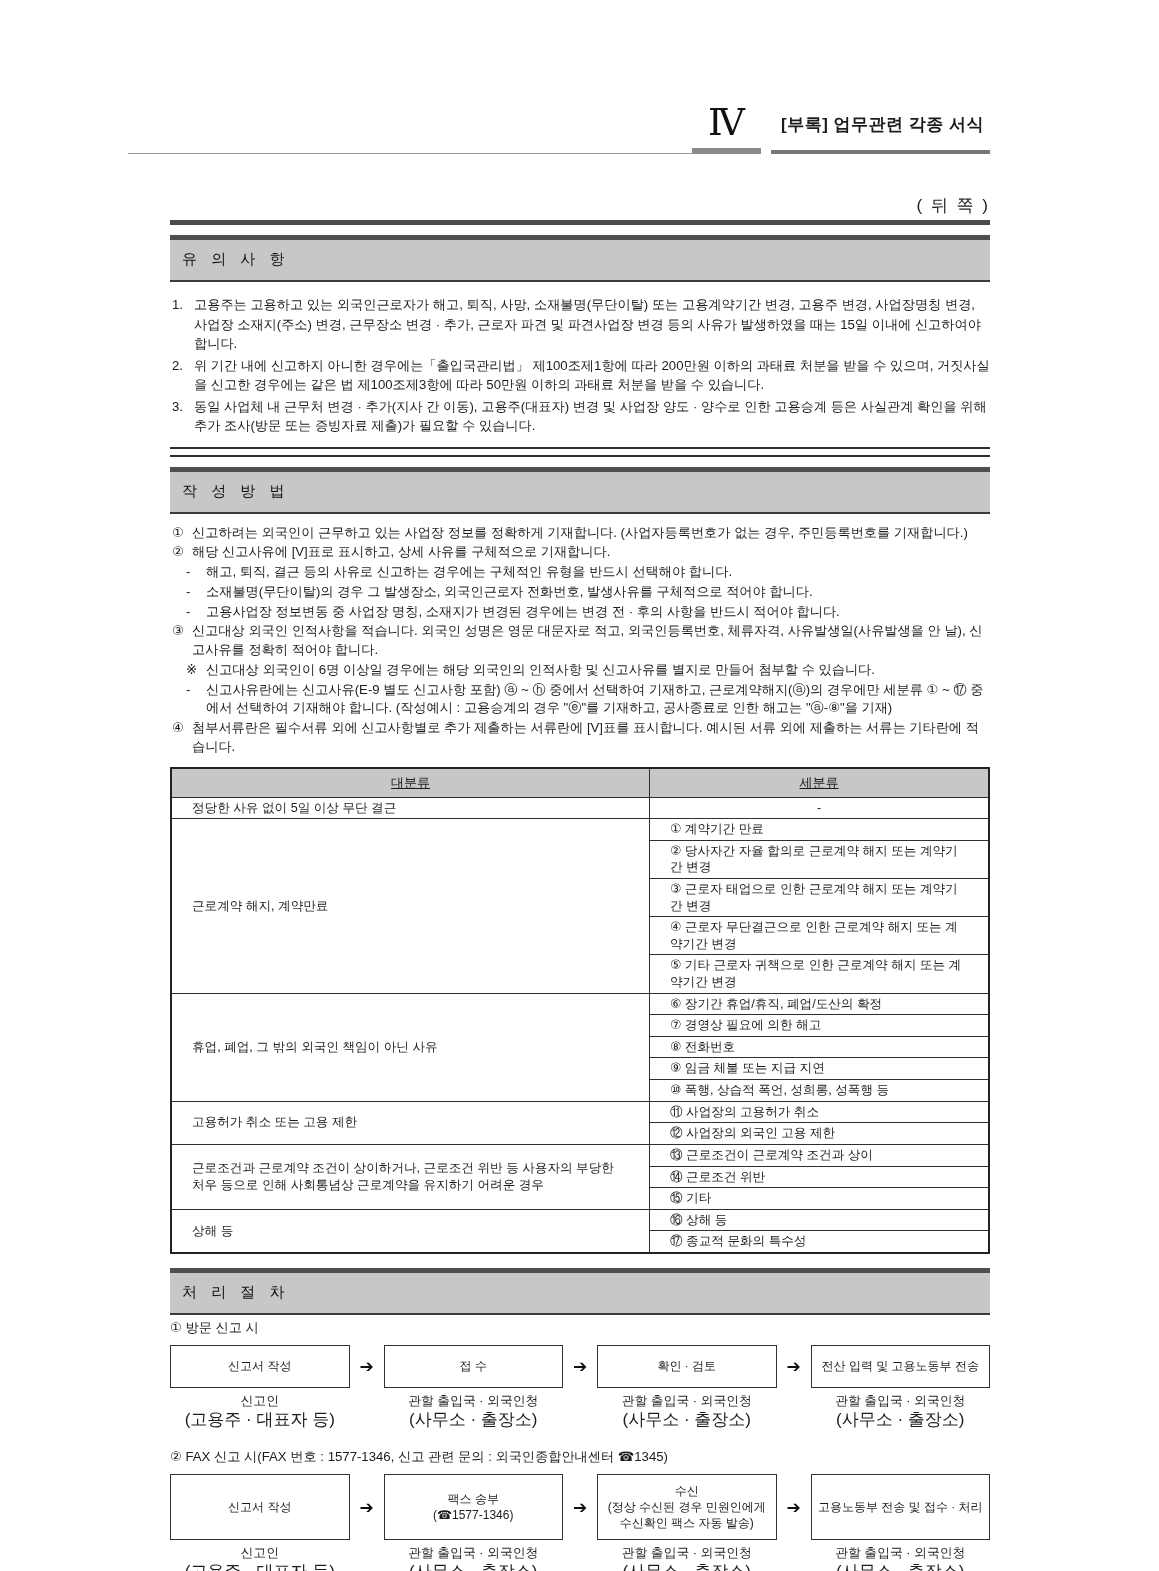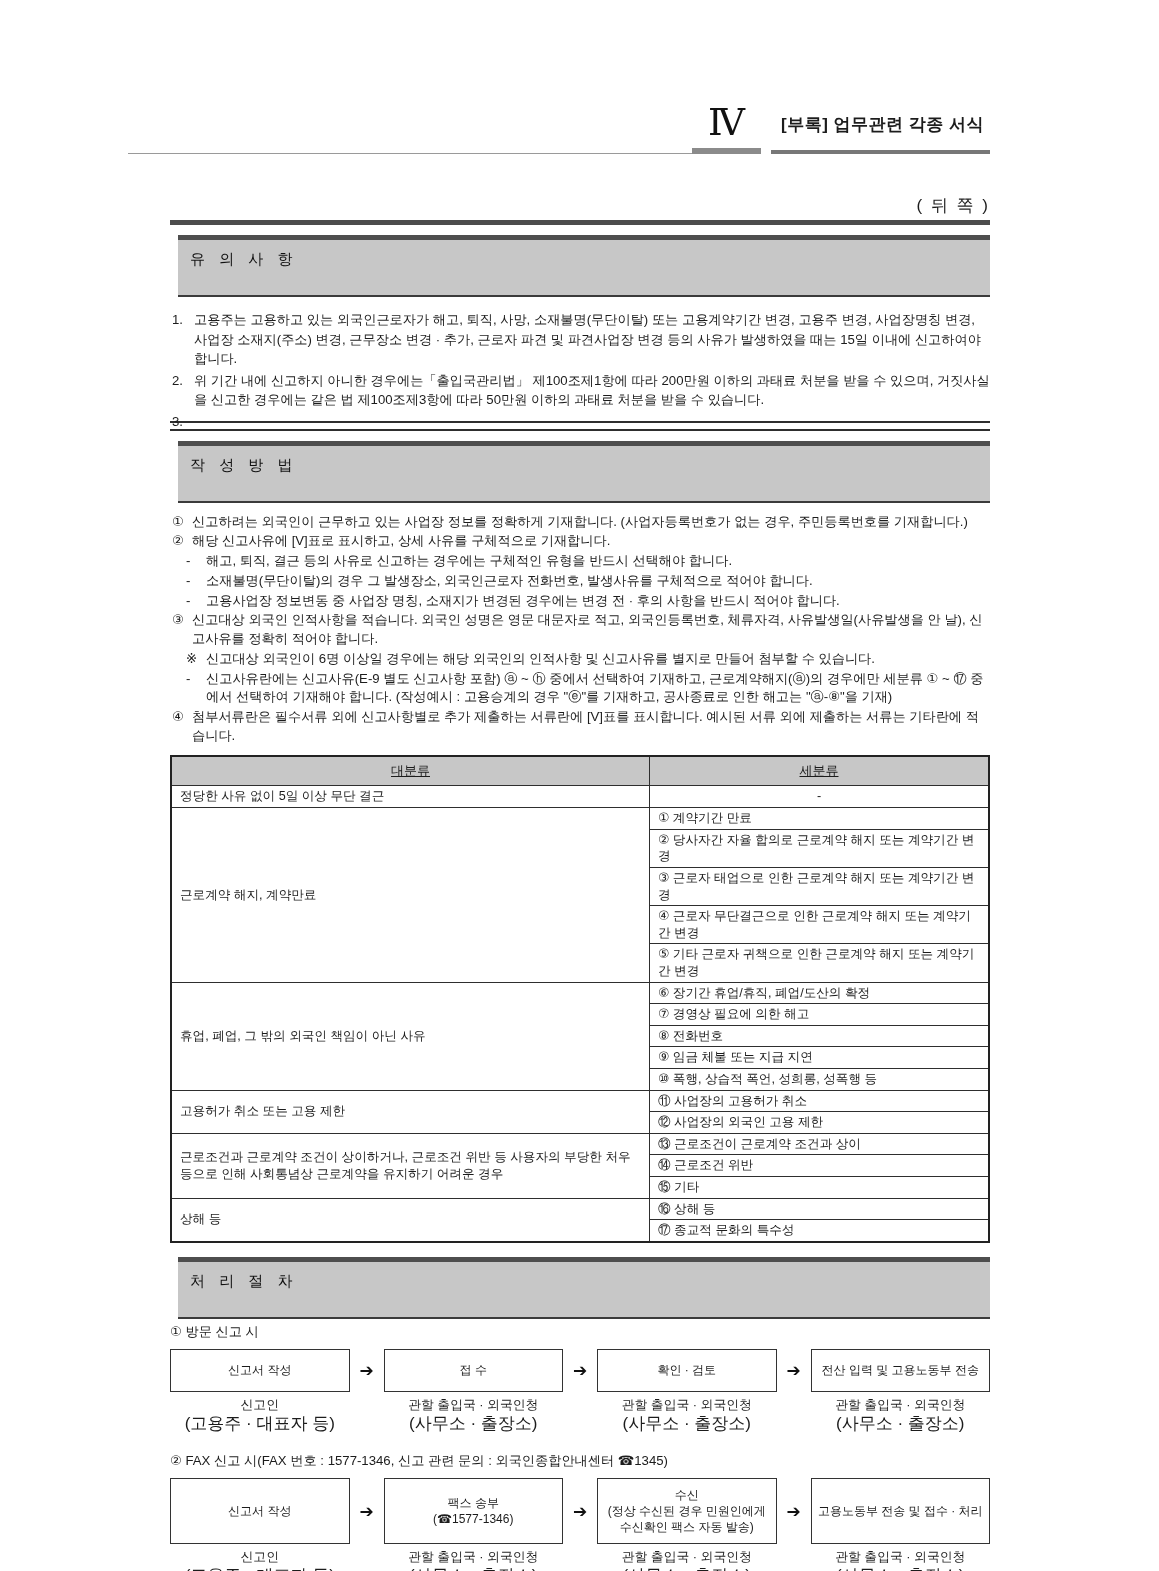--- a/index.html
+++ b/index.html
@@ -26,41 +26,41 @@
     border-bottom:4px solid #777;
   }
 
   .side-label { text-align:right; font-size:17px; margin-top:40px; letter-spacing:2px; }
   .top-rule { border-top:5px solid #4c4c4c; margin-top:3px; }
 
   
   .band {
     margin-top:10px;
     border-top:5px solid #4e4e4e; border-bottom:2px solid #3b3b3b;
-    background:#c7c7c7; padding:10px 12px 26px 12px;
-    font-size:15px; letter-spacing:5px; color:#111;margin-left:8px;
+    background:#c7c7c7; padding:10px 12px 11px 12px;
+    font-size:15px; letter-spacing:5px; color:#111;
   }
 
   
   .textblock { margin-top:13px; font-size:13.2px; line-height:1.48; }
   .tb-line { position:relative; padding-left:24px; margin-top:2px; }
   .tb-line .marker { position:absolute; left:2px; top:0; }
   .inst { margin-top:10px; font-size:13.2px; line-height:1.42; }
   .inst .tb-line { padding-left:22px; margin-top:1px; }
   .inst .indent-1 { margin-left:14px; }
 
   .double-rule { margin-top:11px; height:10px; border-top:2px solid #2e2e2e; border-bottom:2px solid #2e2e2e; }
 
   
   .reason-table { width:100%; border-collapse:collapse; margin-top:10px; font-size:12.6px; border:2px solid #222; }
   .reason-table th {
     background:#c7c7c7; border:1.5px solid #2e2e2e; font-weight:normal;
     font-size:13px; padding:5px 20px; text-align:center;text-decoration:underline;
   }
-  .reason-table td { border:1px solid #2e2e2e; padding:2px 8px; line-height:1.32; }
+  .reason-table td { border:1px solid #2e2e2e; padding:2px 20px; line-height:1.32; }
   .reason-table td.cat { width:58.5%; vertical-align:middle; }
   .reason-table td.dash { text-align:center; }
 
   
   .flow-label { margin-top:4px; font-size:13.2px; }
   .flow-row { display:flex; margin-top:8px; }
   .step { display:flex; flex-direction:column; flex:1; min-width:0; }
   .fbox {
     border:1.5px solid #333; display:flex; align-items:center; justify-content:center;
     text-align:center; white-space:pre-line; font-size:12px; line-height:1.35; padding:2px 3px;
@@ -92,20 +92,21 @@
       <div class="tb-line">
         <span class="marker">1.</span>
         <span>고용주는 고용하고 있는 외국인근로자가 해고, 퇴직, 사망, 소재불명(무단이탈) 또는 고용계약기간 변경, 고용주 변경, 사업장명칭 변경, 사업장 소재지(주소) 변경, 근무장소 변경 · 추가, 근로자 파견 및 파견사업장 변경 등의 사유가 발생하였을 때는 15일 이내에 신고하여야 합니다.</span>
       </div>
       <div class="tb-line">
         <span class="marker">2.</span>
         <span>위 기간 내에 신고하지 아니한 경우에는「출입국관리법」 제100조제1항에 따라 200만원 이하의 과태료 처분을 받을 수 있으며, 거짓사실을 신고한 경우에는 같은 법 제100조제3항에 따라 50만원 이하의 과태료 처분을 받을 수 있습니다.</span>
       </div>
       <div class="tb-line">
         <span class="marker">3.</span>
+        <span>동일 사업체 내 근무처 변경 · 추가(지사 간 이동), 고용주(대표자) 변경 및 사업장 양도 · 양수로 인한 고용승계 등은 사실관계 확인을 위해 추가 조사(방문 또는 증빙자료 제출)가 필요할 수 있습니다.</span>
       </div>
     </div>
 
     <div class="double-rule"></div>
 
     <div class="band">작 성 방 법</div>
     <div class="inst">
       <div class="tb-line indent-0">
         <span class="marker">①</span>
         <span>신고하려는 외국인이 근무하고 있는 사업장 정보를 정확하게 기재합니다. (사업자등록번호가 없는 경우, 주민등록번호를 기재합니다.)</span>

